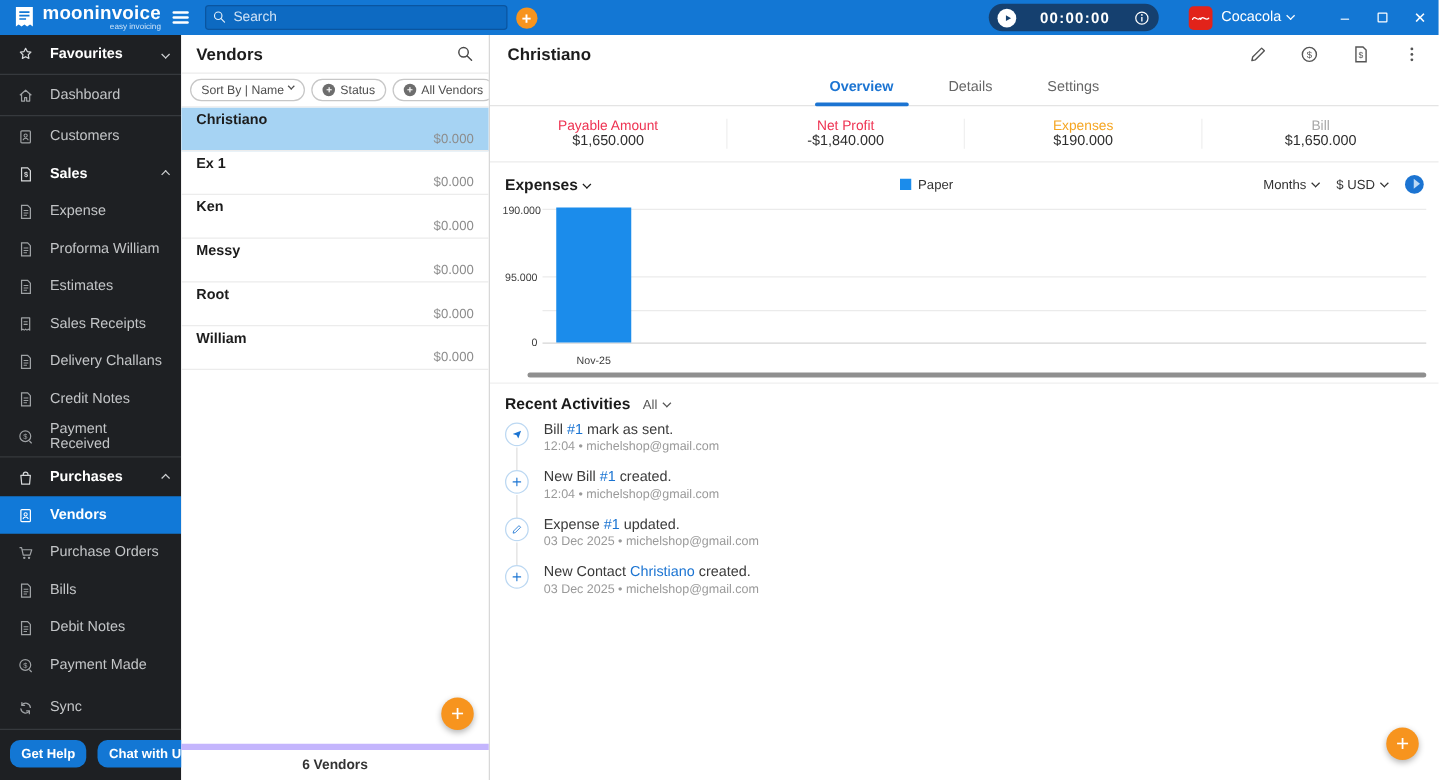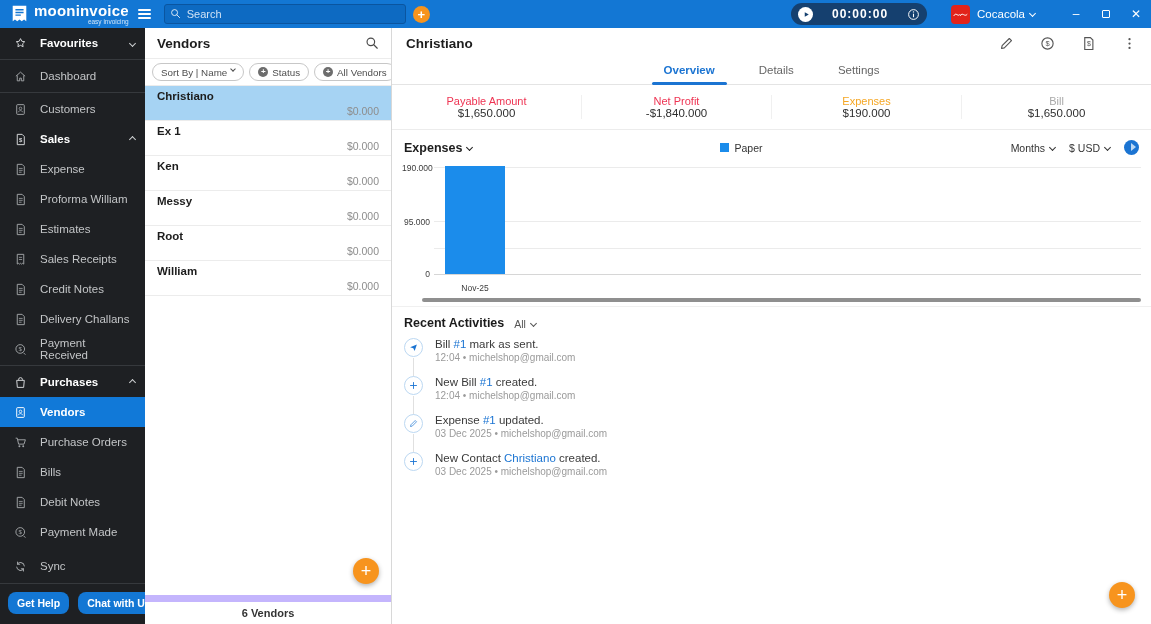--- a/index.html
+++ b/index.html
@@ -62,21 +62,21 @@
   .chips { display:flex; gap:5px; padding:4px 7px; align-items:center; overflow:hidden; border-bottom:1px solid #ececec; height:27px; }
   .chip { border:1px solid #c7c7c7; border-radius:11px; font-size:9.8px; color:#4e4e4e; padding:2.5px 8px; white-space:nowrap; cursor:pointer; display:flex; flex:none; }
   .chip .chev { width:4px; height:4px; margin-left:4px; }
   .chip-dot { width:10px; height:10px; background:#6d6d6d; border-radius:50%; color:#fff; font-size:8px; line-height:10px; text-align:center; margin-right:4px; font-weight:bold; }
   .vlist { flex:1; overflow:hidden; }
   .vrow { height:35px; padding:4px 12px 3px; border-bottom:1px solid #ececec; display:flex; flex-direction:column; justify-content:space-between; cursor:pointer; }
   .vrow.sel { background:#a6d3f3; }
   .vname { font-size:11.5px; font-weight:bold; color:#1c1c1c; }
   .vamt { font-size:10.5px; color:#8d8d8d; align-self:flex-end;text-align:right; }
   .mp-fab { position:absolute; right:12px; bottom:40px; width:26px; height:26px; border-radius:50%; background:#f7941e; color:#fff; font-size:18px; display:flex; align-items:center; justify-content:center; box-shadow:0 2px 5px rgba(0,0,0,.3); cursor:pointer; }
-  .mp-foot { height:29px; border-top:7px solid #c4b5fd; display:flex; align-items:center; justify-content:center; font-size:11px; font-weight:bold; color:#333; }
+  .mp-foot { height:29px; border-top:5px solid #c4b5fd; display:flex; align-items:center; justify-content:center; font-size:11px; font-weight:bold; color:#333; }
 
   
   .rpanel { flex:1; background:#fff; display:flex; flex-direction:column; position:relative; }
   .rp-head { height:31px; display:flex; align-items:center; padding:0 14px; }
   .rp-title { font-size:13.5px; font-weight:bold; color:#1d1d1d; flex:1; }
   .rp-icons { display:flex; gap:26px; align-items:center; color:#555; }
   .rp-icons svg { width:15px; height:15px; cursor:pointer; }
   .tabs { height:26px; border-bottom:1px solid #e4e4e4; display:flex; justify-content:center; gap:36px; }
   .tab { font-size:11.5px; color:#666; padding:5px 4px; cursor:pointer; position:relative; }
   .tab.active { color:#1b74d2; font-weight:bold; }
@@ -311,27 +311,27 @@
       <div class="sb-item">
           <svg>
             <use href="#i-receipt"></use>
           </svg>
           <span>Sales Receipts</span>
         </div>
       <div class="sb-item">
           <svg>
             <use href="#i-doc"></use>
           </svg>
+          <span>Delivery Challans</span>
+        </div>
+      <div class="sb-item">
+          <svg>
+            <use href="#i-doc"></use>
+          </svg>
           <span>Credit Notes</span>
-        </div>
-      <div class="sb-item">
-          <svg>
-            <use href="#i-doc"></use>
-          </svg>
-          <span>Delivery Challans</span>
         </div>
       <div class="sb-item">
           <svg>
             <use href="#i-coin"></use>
           </svg>
           <span>Payment Received</span>
         </div>
       <div class="sb-div"></div>
       <div class="sb-item group">
           <svg>

